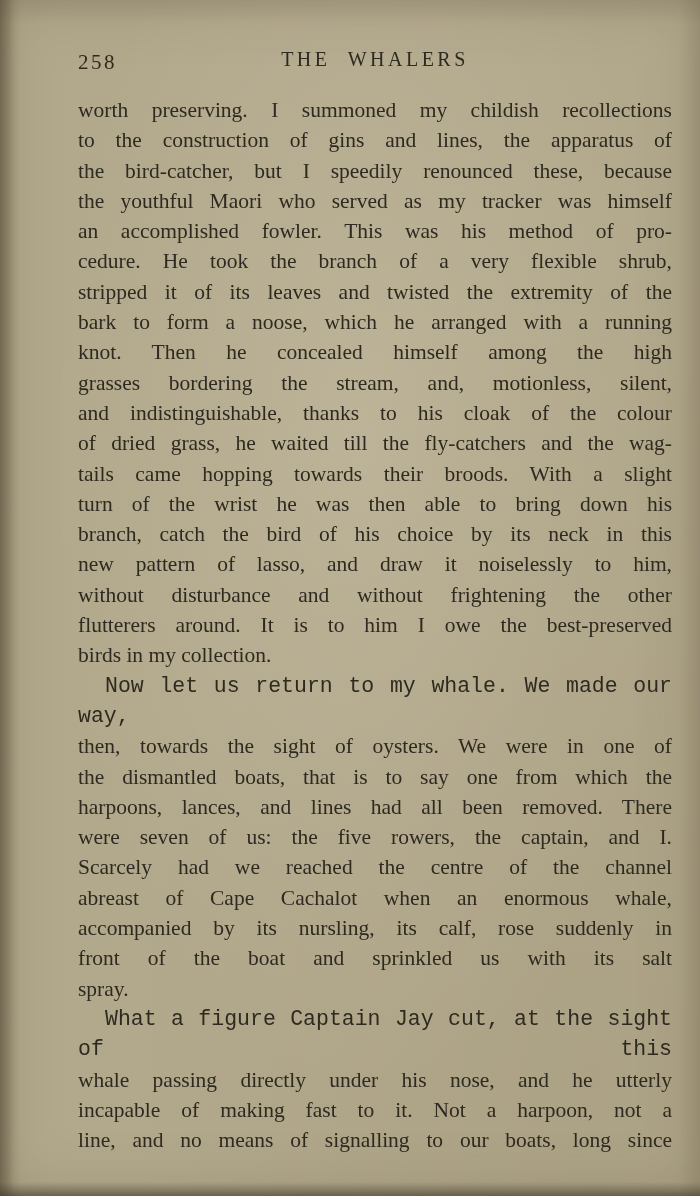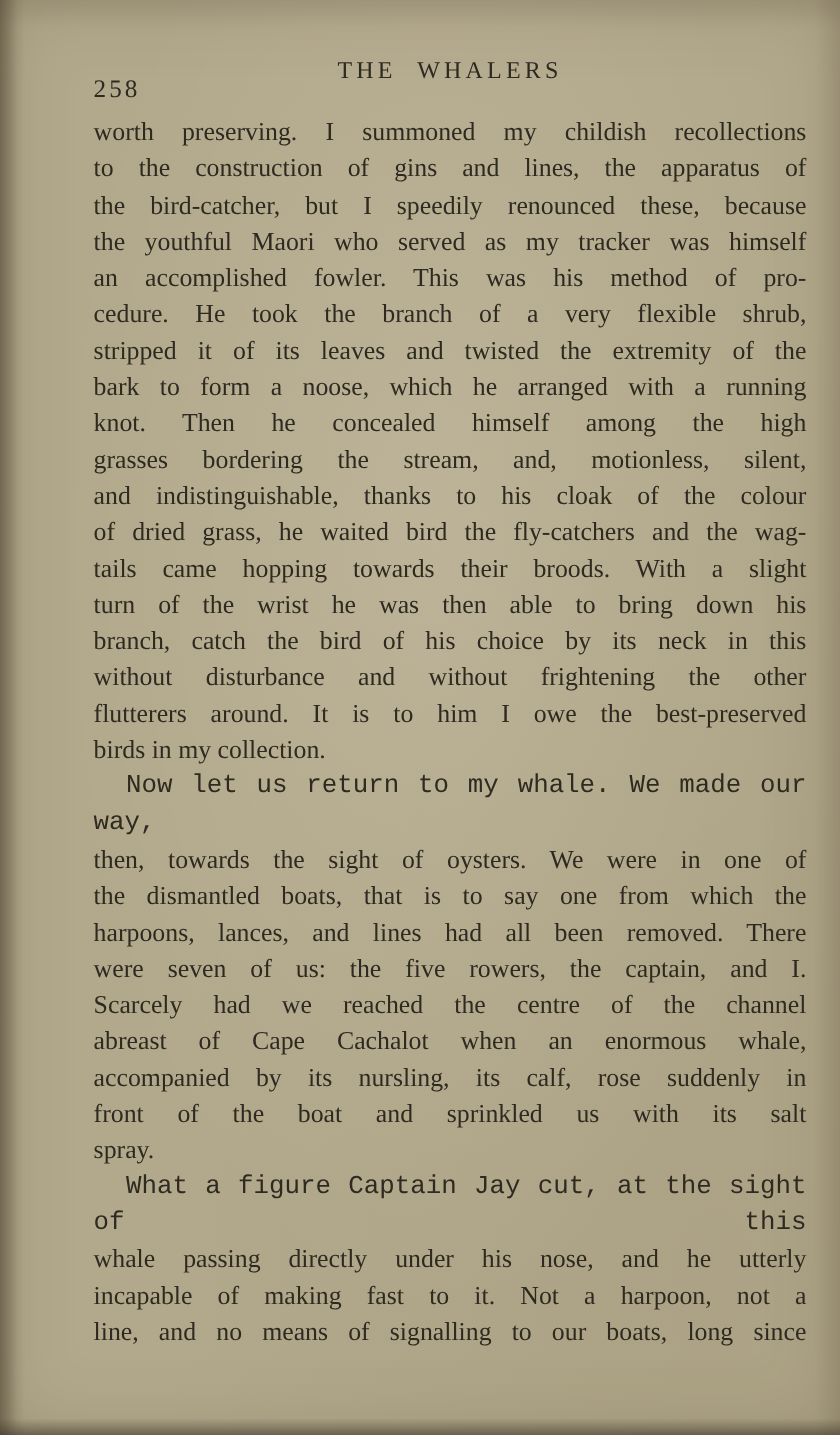--- a/index.html
+++ b/index.html
@@ -16,21 +16,21 @@
     box-shadow: inset 0 0 60px rgba(90,78,50,0.25);
     overflow:hidden;
     font-family:"Liberation Serif","DejaVu Serif",serif;
     color:#2e2a20;
   }
   .header{
     position:absolute; top:48px; left:78px; width:594px; height:28px;
   }
   .page-number{
     position:absolute; left:0; top:2px;
-    font-size:21px; letter-spacing:2.5px;margin-top:12px;
+    font-size:21px; letter-spacing:2.5px;
   }
   .running-title{
     position:absolute; left:0; right:0; top:0;
     text-align:center;
     font-size:20px; letter-spacing:3.5px; word-spacing:9px;
   }
   .text-block{
     position:absolute; top:95px; left:78px; width:594px;
     font-size:21.5px;
     line-height:30.3px;
@@ -68,24 +68,25 @@
         <div class="line">to the construction of gins and lines, the apparatus of</div>
         <div class="line">the bird-catcher, but I speedily renounced these, because</div>
         <div class="line">the youthful Maori who served as my tracker was himself</div>
         <div class="line">an accomplished fowler.  This was his method of pro-</div>
         <div class="line">cedure.  He took the branch of a very flexible shrub,</div>
         <div class="line">stripped it of its leaves and twisted the extremity of the</div>
         <div class="line">bark to form a noose, which he arranged with a running</div>
         <div class="line">knot.  Then he concealed himself among the high</div>
         <div class="line">grasses bordering the stream, and, motionless, silent,</div>
         <div class="line">and indistinguishable, thanks to his cloak of the colour</div>
-        <div class="line">of dried grass, he waited bird the fly-catchers and the wag-</div>
+        <div class="line">of dried grass, he waited till the fly-catchers and the wag-</div>
         <div class="line">tails came hopping towards their broods.  With a slight</div>
         <div class="line">turn of the wrist he was then able to bring down his</div>
         <div class="line">branch, catch the bird of his choice by its neck in this</div>
+        <div class="line">new pattern of lasso, and draw it noiselessly to him,</div>
         <div class="line">without disturbance and without frightening the other</div>
         <div class="line">flutterers around.  It is to him I owe the best-preserved</div>
         <div class="line lastline">birds in my collection.</div>
       </div>
       <div>
         <div class="line indent">Now let us return to my whale.  We made our way,</div>
         <div class="line">then, towards the sight of oysters.  We were in one of</div>
         <div class="line">the dismantled boats, that is to say one from which the</div>
         <div class="line">harpoons, lances, and lines had all been removed.  There</div>
         <div class="line">were seven of us: the five rowers, the captain, and I.</div>

